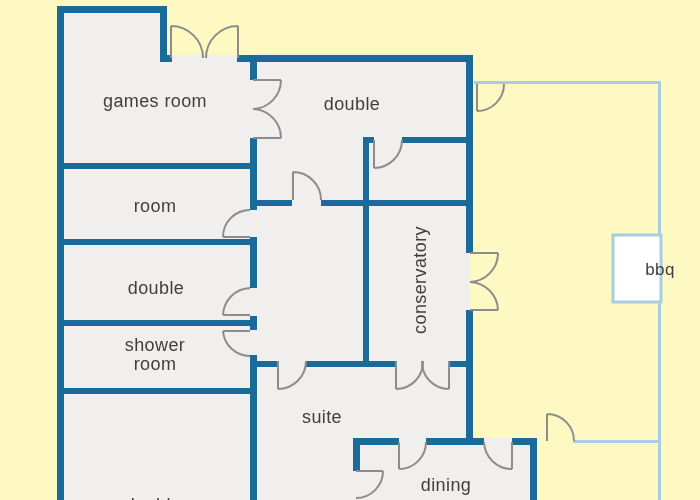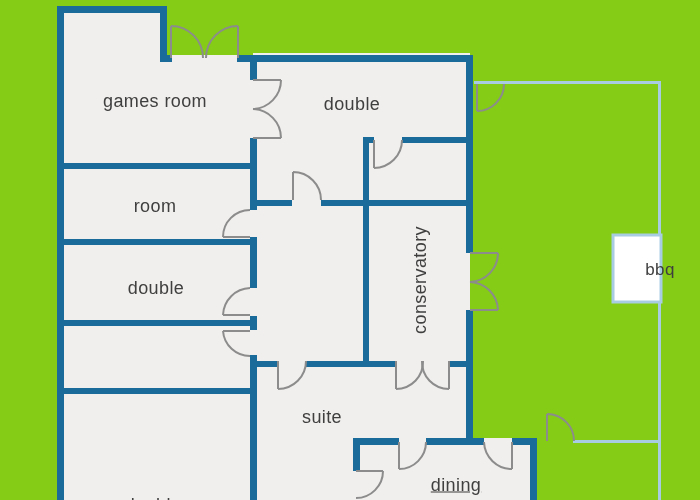--- a/index.html
+++ b/index.html
@@ -1,17 +1,17 @@
 <!DOCTYPE html>
 <html><head>
 <meta charset="utf-8">
 <style>
   html,body{margin:0;padding:0;background:#ffffff;}
   #stage{
-    position:relative;width:700px;height:500px;background:#84cc16;
+    position:relative;width:700px;height:500px;background:#fef9c3;
     overflow:hidden;font-family:"Liberation Sans",sans-serif;
   }
   #plan-svg{position:absolute;left:0;top:0;}
   .room-label{
     position:absolute;transform:translate(-50%,-50%);
     color:#3f3f3f;font-size:18px;line-height:19px;letter-spacing:.4px;
     white-space:pre-line;text-align:center;pointer-events:none;
   }
   .room-label.rot{transform:translate(-50%,-50%) rotate(-90deg);}
   .small{font-size:17px;}
@@ -125,21 +125,23 @@
 
   <div class="room-label" style="left:352px;top:104px;">double</div>
 
 
   <div class="room-label" style="left:155px;top:206px;">room</div>
 
   <div class="room-label rot" style="left:420px;top:280px;">conservatory</div>
 
   <div class="room-label" style="left:156px;top:288px;">double</div>
 
+  <div class="room-label" style="left:155px;top:355px;">shower
+room</div>
 
   <div class="room-label" style="left:322px;top:417px;">suite</div>
 
-  <div class="room-label" style="left:456px;top:485px;text-decoration:underline;">dining</div>
+  <div class="room-label" style="left:446px;top:485px;">dining</div>
 
   <div class="room-label" style="left:153px;top:505px;">double</div>
 
   <div class="room-label small" style="left:637px;top:269px;margin-left:23px;">bbq</div>
 </div>
 
 </body></html>

